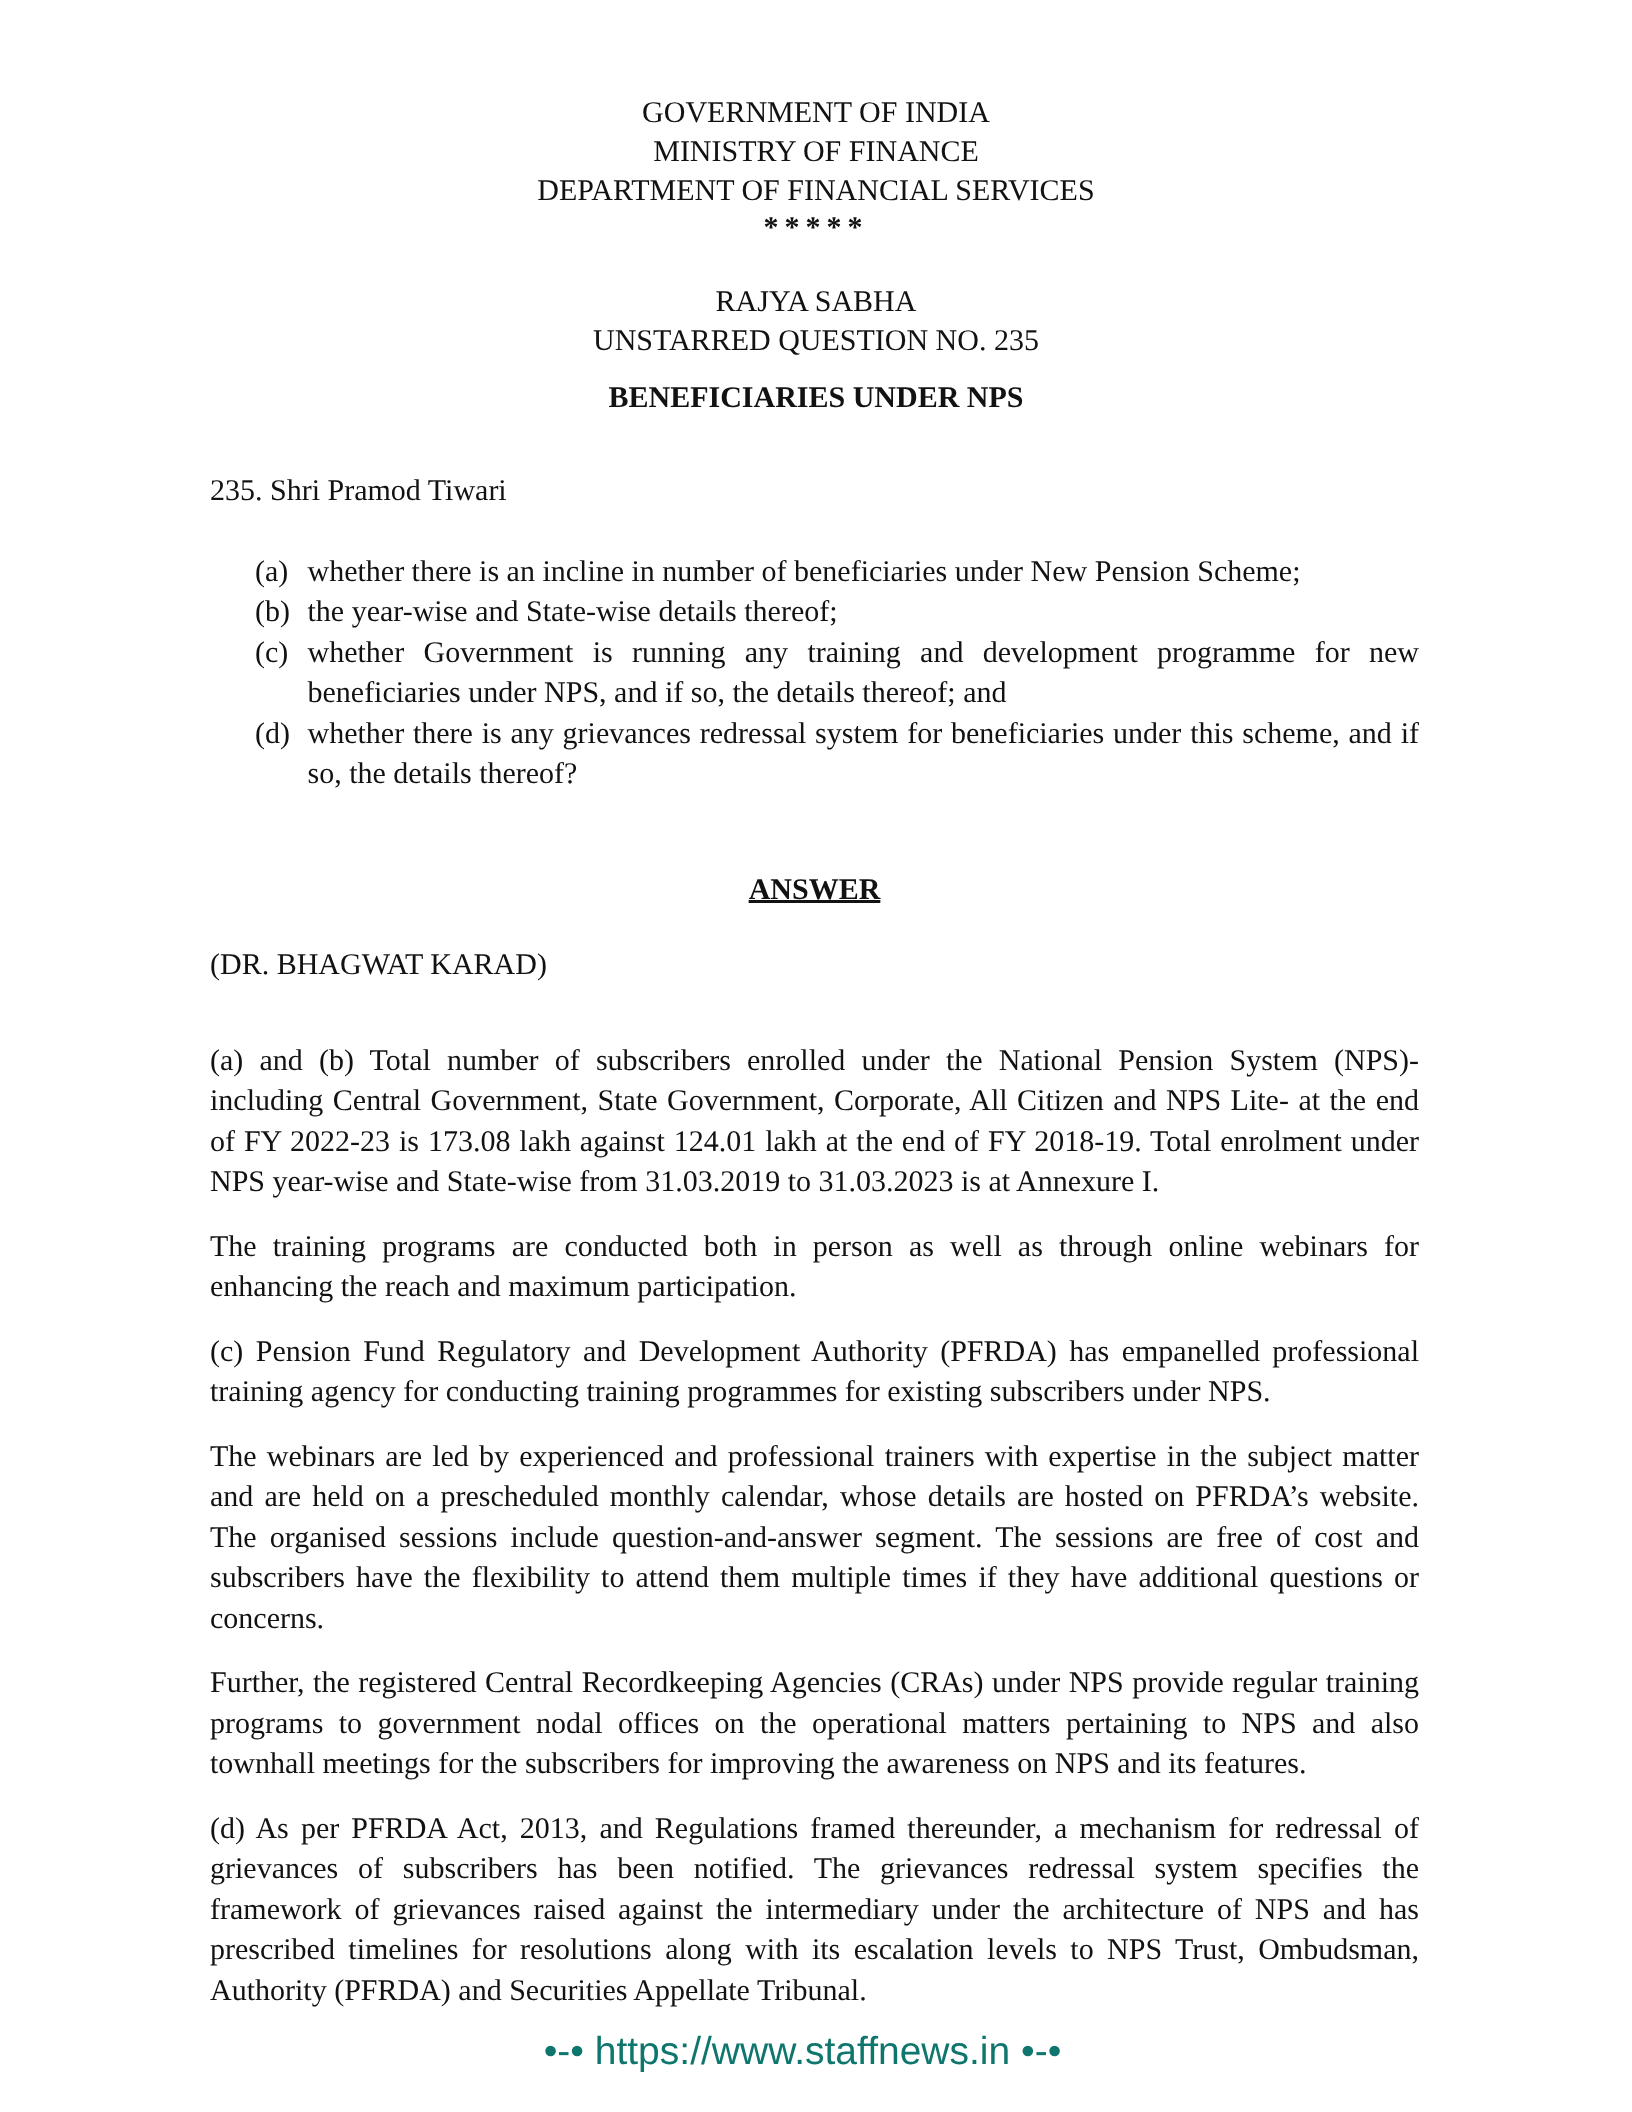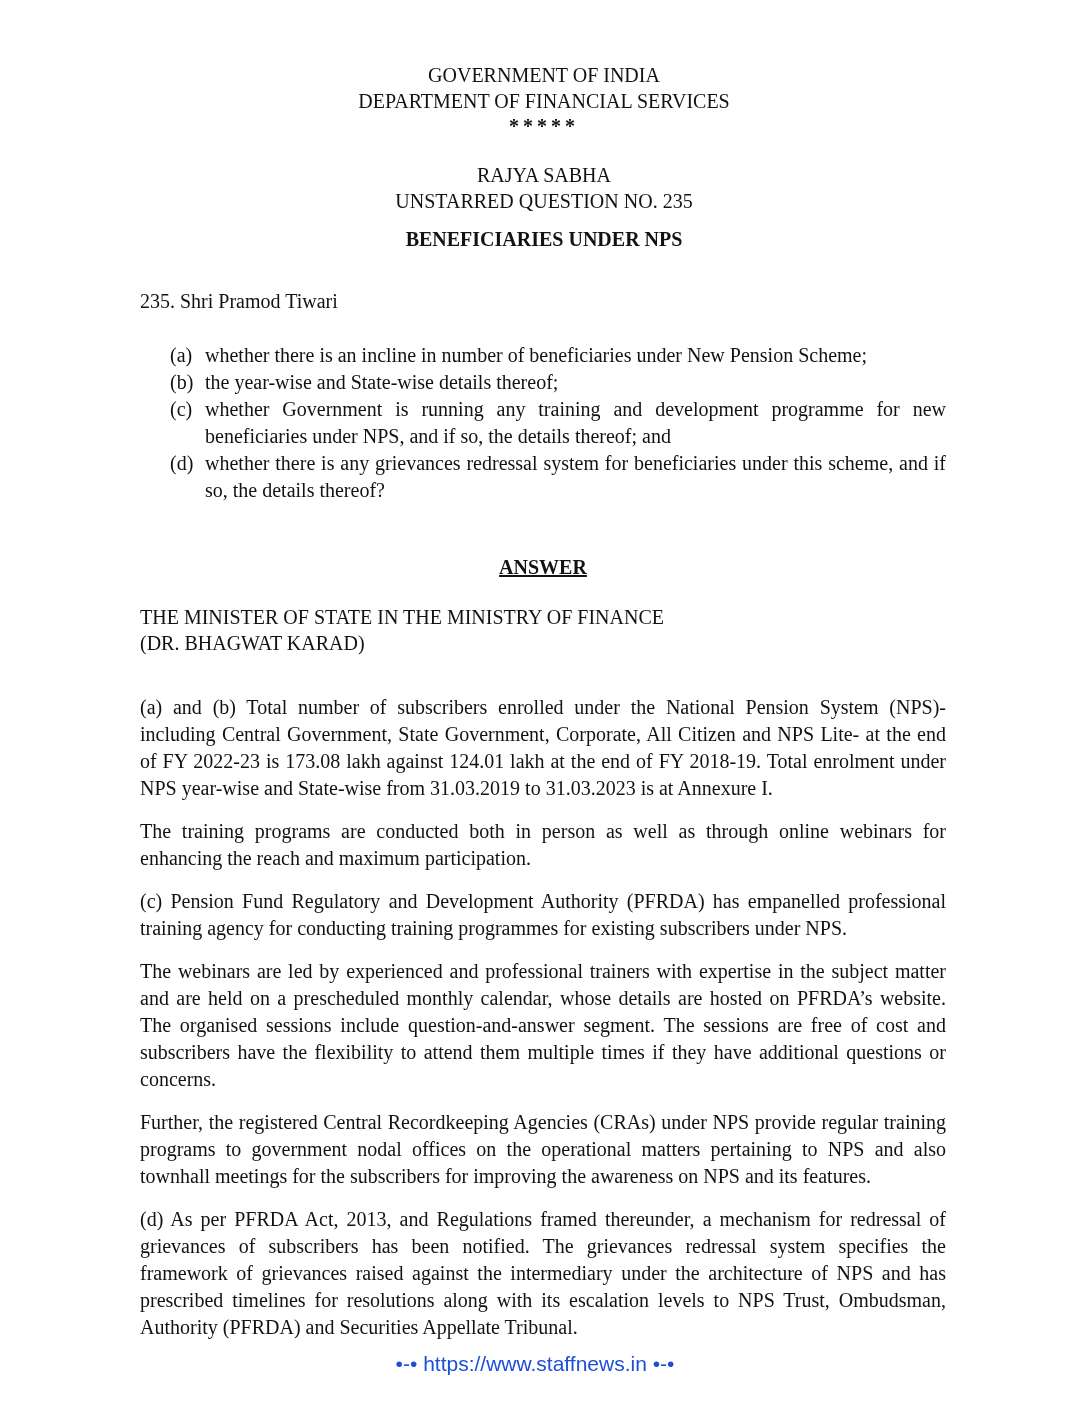--- a/index.html
+++ b/index.html
@@ -102,31 +102,32 @@
   .body-para.first {
     margin-top: 38px;
   }
   .footer {
     position: absolute;
     left: 0;
     width: 1070px;
     top: 1352px;
     text-align: center;
     font-family: "Liberation Sans", sans-serif;
-    font-size: 21px;
-    color: #1d4ed8;
+    font-size: 26px;
+    color: #0f766e;
   }
 </style>
 </head>
 <body>
 
 <div class="page">
 
   <div class="center">
     <div class="hdr-line">GOVERNMENT OF INDIA</div>
+    <div class="hdr-line">MINISTRY OF FINANCE</div>
     <div class="hdr-line">DEPARTMENT OF FINANCIAL SERVICES</div>
     <div class="hdr-stars">*****</div>
 
     <div class="house-block">
       <div class="house-line">RAJYA SABHA</div>
       <div class="house-line">UNSTARRED QUESTION NO. 235</div>
     </div>
 
 
     <div class="subject">BENEFICIARIES UNDER NPS</div>
@@ -152,21 +153,20 @@
       </div>
       <div class="q-item">
         <span class="q-label">(d)</span>
         <span class="q-text">whether there is any grievances redressal system for beneficiaries under this scheme, and if so, the details thereof?</span>
       </div>
     </div>
 
     <div class="answer-heading center">ANSWER</div>
 
     <div class="minister">
-      <div class="minister-line">THE MINISTER OF STATE IN THE MINISTRY OF FINANCE</div>
       <div class="minister-line">(DR. BHAGWAT KARAD)</div>
     </div>
 
     <div class="body-para first">(a) and (b) Total number of subscribers enrolled under the National Pension System (NPS)-including Central Government, State Government, Corporate, All Citizen and NPS Lite- at the end of FY 2022-23 is 173.08 lakh against 124.01 lakh at the end of FY 2018-19. Total enrolment under NPS year-wise and State-wise from 31.03.2019 to 31.03.2023 is at Annexure I.</div>
     <div class="body-para">The training programs are conducted both in person as well as through online webinars for enhancing the reach and maximum participation.</div>
     <div class="body-para">(c) Pension Fund Regulatory and Development Authority (PFRDA) has empanelled professional training agency for conducting training programmes for existing subscribers under NPS.</div>
     <div class="body-para">The webinars are led by experienced and professional trainers with expertise in the subject matter and are held on a prescheduled monthly calendar, whose details are hosted on PFRDA’s website.  The organised sessions include question-and-answer segment. The sessions are free of cost and subscribers have the flexibility to attend them multiple times if they have additional questions or concerns.</div>
     <div class="body-para">Further, the registered Central Recordkeeping Agencies (CRAs) under NPS provide regular training programs to government nodal offices on the operational matters pertaining to NPS and also townhall meetings for the subscribers for improving the awareness on NPS and its features.</div>
     <div class="body-para">(d) As per PFRDA Act, 2013, and Regulations framed thereunder, a mechanism for redressal of grievances of subscribers has been notified. The grievances redressal system specifies the framework of grievances raised against the intermediary under the architecture of NPS and has prescribed timelines for resolutions along with its escalation levels to NPS Trust, Ombudsman, Authority (PFRDA) and Securities Appellate Tribunal.</div>
 

